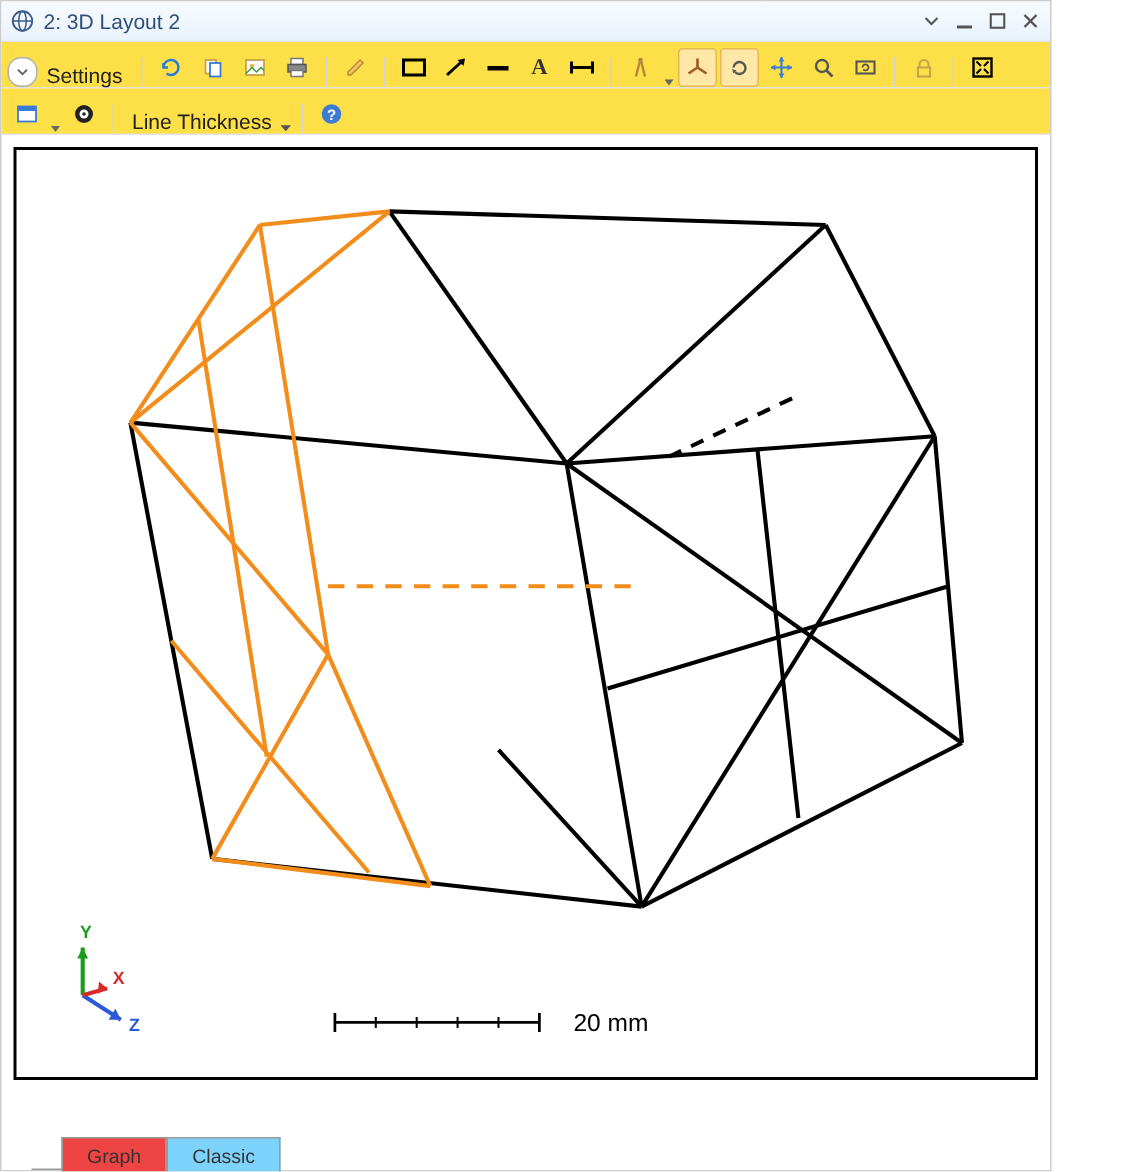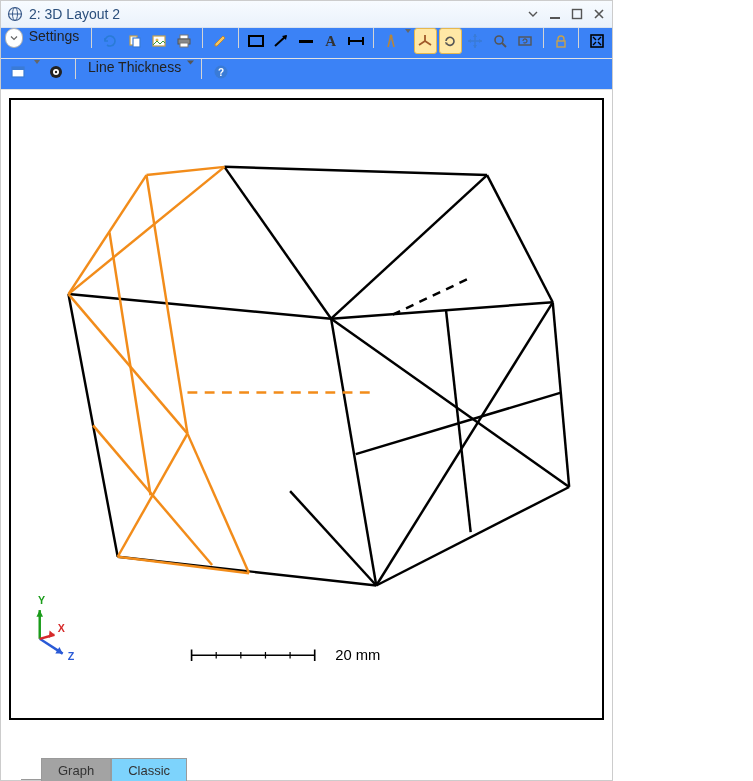--- a/index.html
+++ b/index.html
@@ -1,33 +1,33 @@
 <!DOCTYPE html>
 <html><head>
 <meta charset="utf-8">
 <style>
   html,body{margin:0;padding:0;font-family:"Segoe UI",Arial,sans-serif;font-size:13px;color:#333;background:#fff;}
-  .window{width:613px;height:781px;display:flex;flex-direction:column;border:1px solid #ccc;box-sizing:border-box;}
+  .window{width:701px;height:781px;display:flex;flex-direction:column;border:1px solid #ccc;box-sizing:border-box;}
   .title-bar{height:26px;display:flex;align-items:center;padding:0 6px;border-bottom:1px solid #d9e3f0;background:linear-gradient(#f7fbff,#eaf2fb);}
   .title-bar .app-icon{width:16px;height:16px;margin-right:6px;display:flex;align-items:center;justify-content:center;}
   .title-bar .title{flex:1;font-size:14px;color:#2b4f7c;}
   .win-btns{display:flex;gap:8px;align-items:center;}
   .win-btn{width:14px;height:14px;display:flex;align-items:center;justify-content:center;color:#555;cursor:default;}
-  .toolbar{display:flex;align-items:flex-start;height:30px;padding:0 4px;border-bottom:1px solid #e2e2e2;background:#3b82f6;gap:2px;}
+  .toolbar{display:flex;align-items:flex-end;height:30px;padding:0 4px;border-bottom:1px solid #e2e2e2;background:#fde047;gap:2px;}
   .tb-btn{width:24px;height:24px;display:flex;align-items:center;justify-content:center;border:1px solid transparent;border-radius:3px;}
   .tb-btn.active{background:#ffe8a6;border-color:#e6b84f;}
   .tb-sep{width:1px;height:20px;background:#d4d4d4;margin:0 4px;}
   .expander{width:18px;height:18px;border:1px solid #b0b0b0;border-radius:9px;display:flex;align-items:center;justify-content:center;margin-right:4px;background:#fff;}
   .settings-label{font-size:14px;color:#222;margin-right:6px;}
   .lt-label{font-size:14px;color:#222;margin-left:6px;}
   .canvas-wrap{flex:1;position:relative;padding:8px;box-sizing:border-box;}
   .plot-border{position:absolute;inset:8px 8px 34px 8px;border:2px solid #000;background:#fff;}
   .tab-bar{height:26px;display:flex;align-items:flex-end;padding-left:20px;gap:0;}
   .tab{height:22px;padding:0 16px;border:1px solid #9a9a9a;border-bottom:none;background:#7dd3fc;font-size:13px;display:flex;align-items:center;position:relative;top:1px;}
-  .tab.active{background:#a3a3a3;z-index:2;}
+  .tab.active{background:#ef4444;z-index:2;}
   .tab-lead{width:20px;height:22px;border-bottom:1px solid #9a9a9a;}
   svg{display:block;}
 </style>
 </head>
 <body>
 
 <div class="window">
 
   <div class="title-bar">
     <span class="app-icon">

